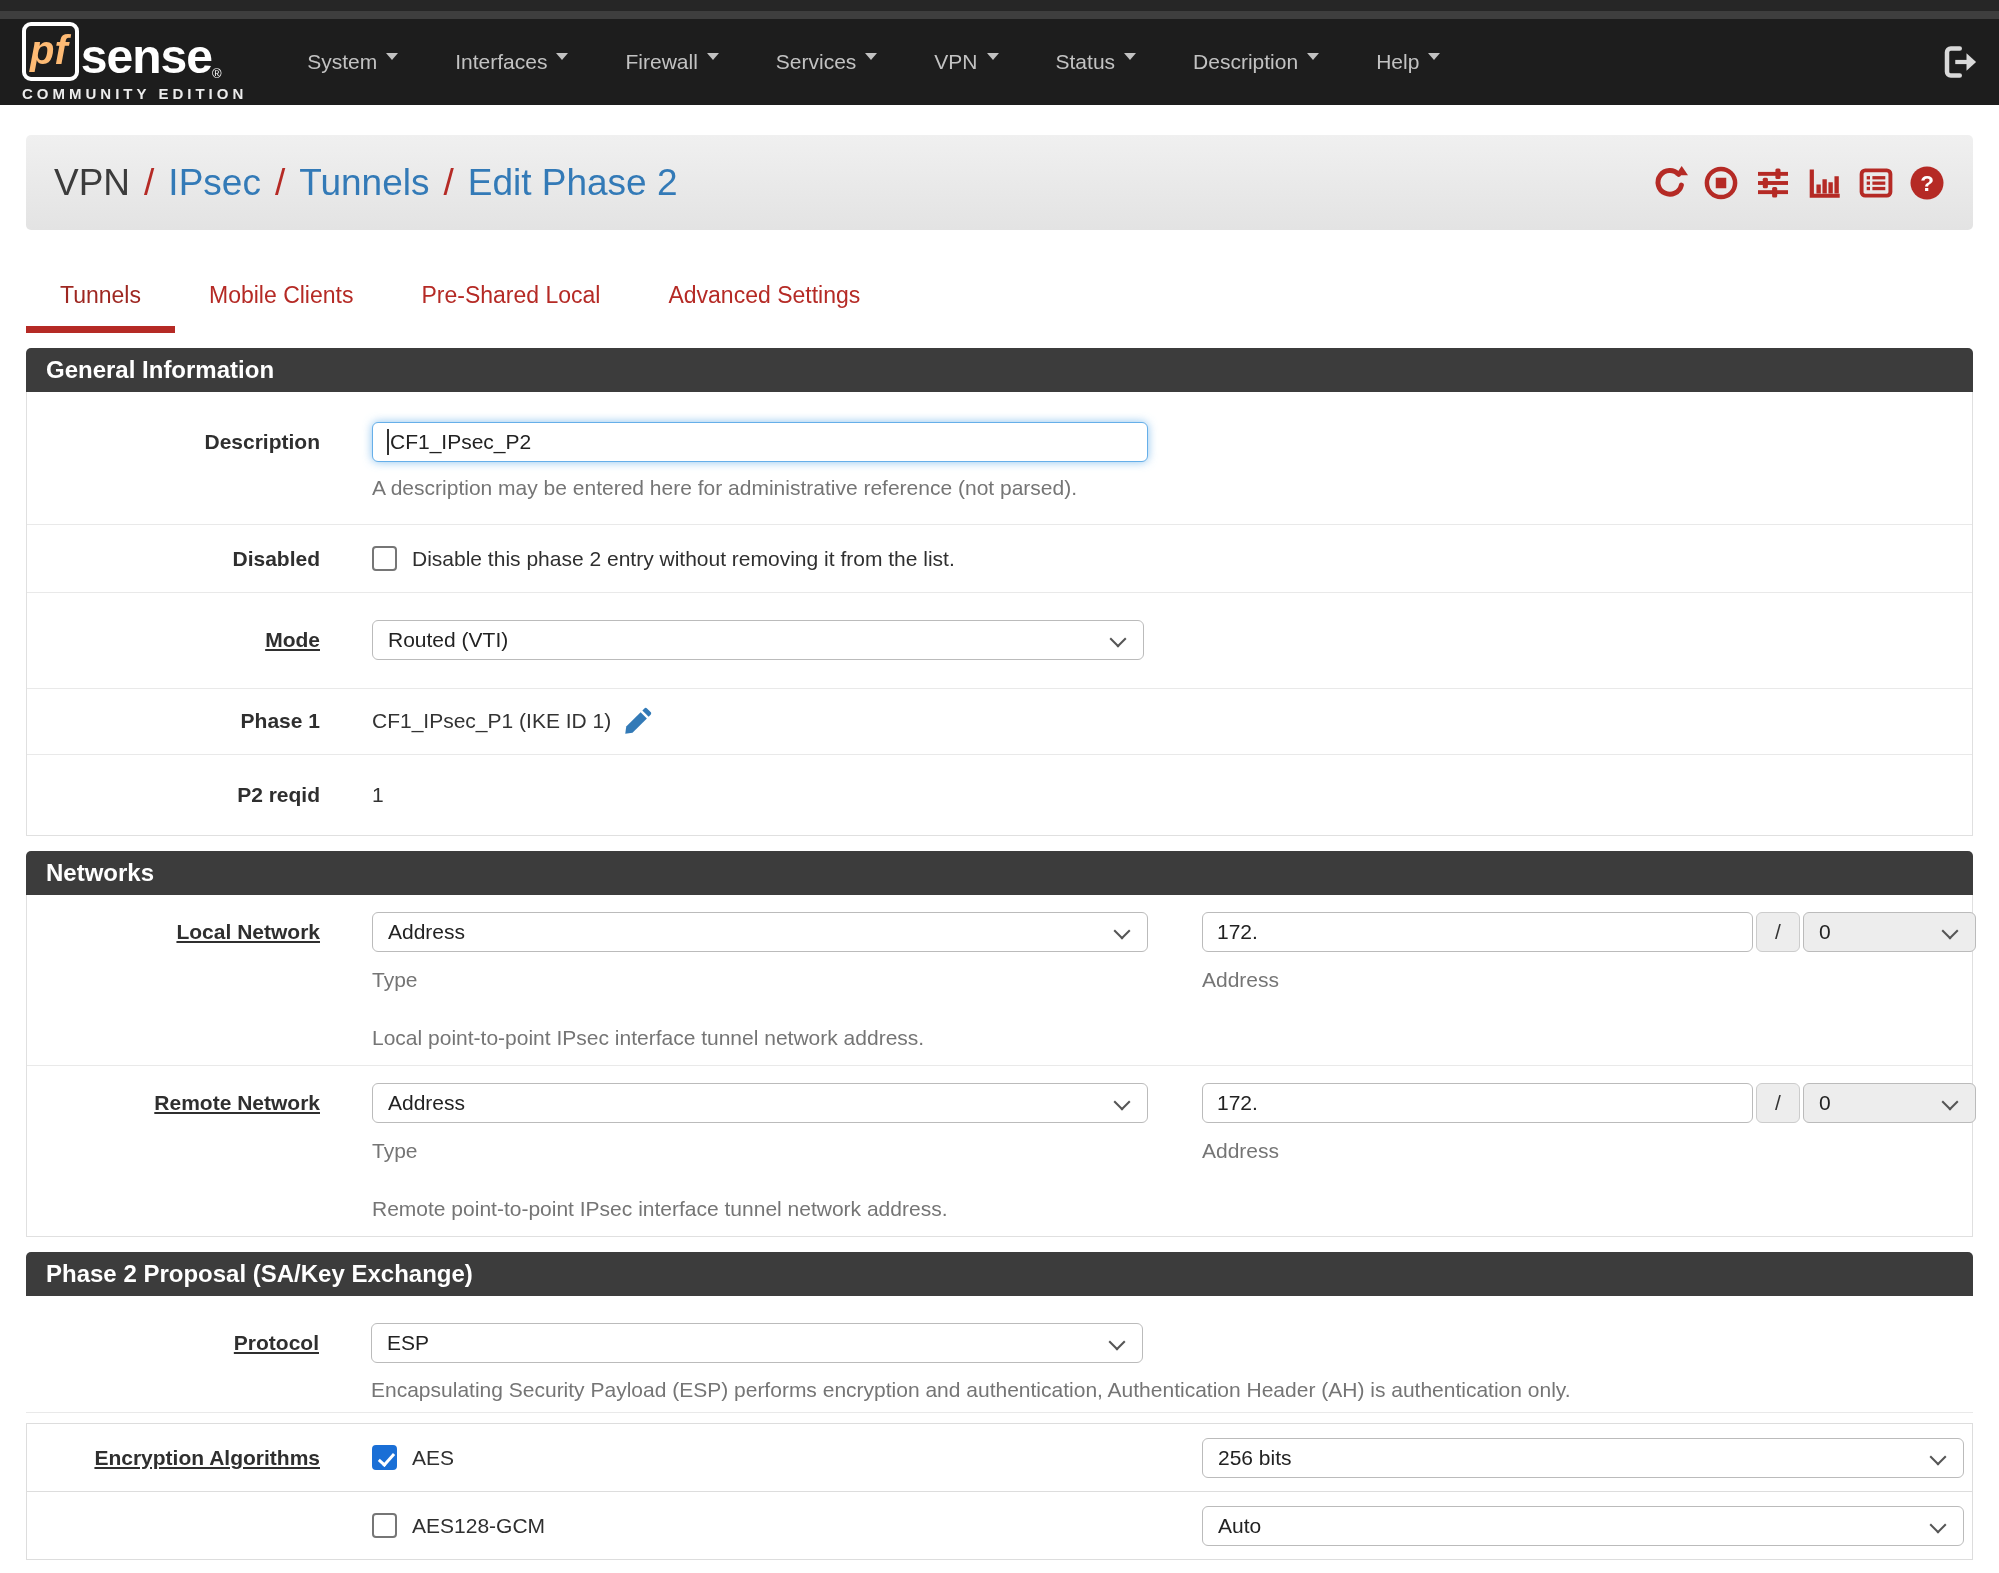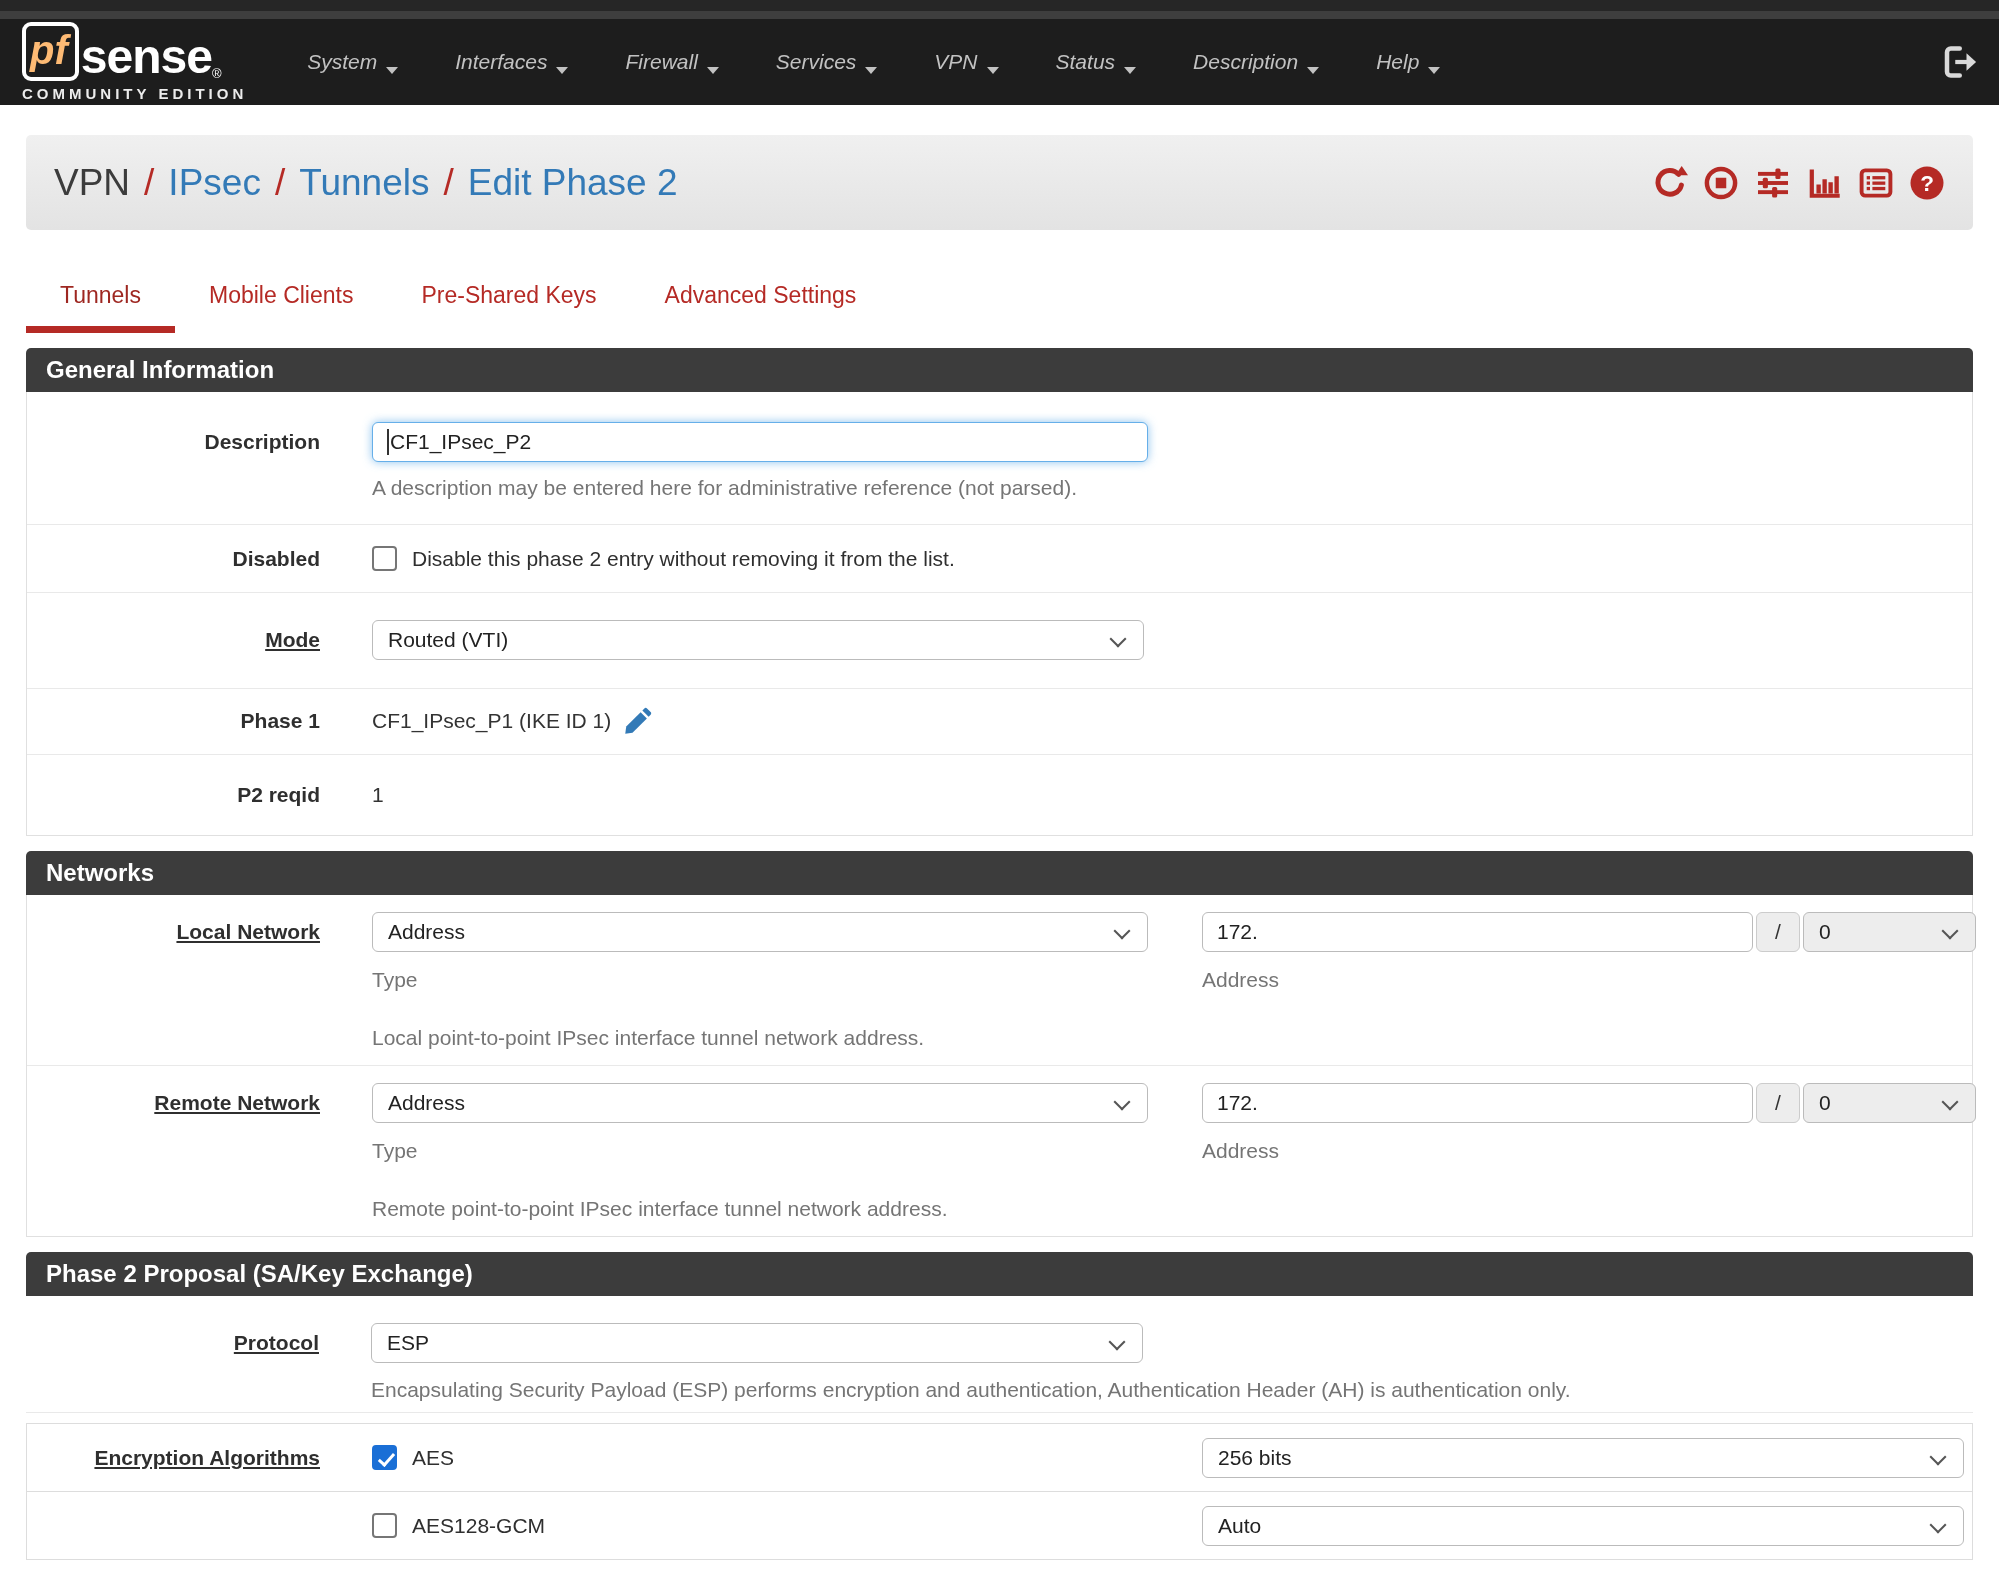--- a/index.html
+++ b/index.html
@@ -13,21 +13,21 @@
   .nav-inner { display:flex; align-items:center; height:86px; padding:0 22px; }
   .logo { display:flex; flex-direction:column; margin-right:60px; }
   .logo-top { display:flex; align-items:flex-end; }
   .pf-box { border:4px solid #fff; border-radius:9px; color:#fdba74; font-style:italic;
     font-weight:bold; font-size:40px; line-height:1; padding:4px 7px 7px 4px; }
   .sense { color:#fff; font-weight:bold; font-size:48px; letter-spacing:-1px; line-height:1;
     margin-left:2px; }
   .reg { color:#fff; font-size:13px; align-self:flex-end; }
   .edition { color:#ececec; font-size:15px; letter-spacing:4px; font-weight:bold; margin-top:4px; }
   .menu { display:flex; list-style:none; align-items:center; flex:1; }
-  .menu li { margin-right:57px; display:flex; align-items:flex-end; cursor:pointer;font-style:italic; }
+  .menu li { margin-right:57px; display:flex; align-items:flex-start; cursor:pointer; }
   .menu li span { color:#c2c2c2; font-size:21px; }
   .caret { width:0; height:0; border-left:6px solid transparent; border-right:6px solid transparent;
     border-top:7px solid #c2c2c2; margin-left:9px; margin-top:3px; }
   .logout { margin-left:auto; display:flex; align-items:center; cursor:pointer; }
 
   
   .container { padding:0 26px; }
 
   
   .crumb-panel { margin-top:30px; height:95px; border-radius:5px;
@@ -225,21 +225,21 @@
       <svg width="36" height="36" viewBox="0 0 24 24">
         <circle cx="12" cy="12" r="11" fill="#b52a25"></circle>
         <text x="12" y="17.2" text-anchor="middle" font-size="15" font-weight="bold" fill="#fff" font-family="Liberation Sans, sans-serif">?</text>
       </svg>
     </div>
   </div>
 
   <ul class="tabs">
     <li class="active">Tunnels</li>
     <li>Mobile Clients</li>
-    <li>Pre-Shared Keys</li>
+    <li>Pre-Shared Local</li>
     <li>Advanced Settings</li>
   </ul>
 
   <section class="panel">
     <div class="panel-hd">General Information</div>
     <div class="panel-bd">
       <div class="row r-desc">
         <div class="lbl">Description</div>
         <div class="ctl">
           <div class="tin focus">

